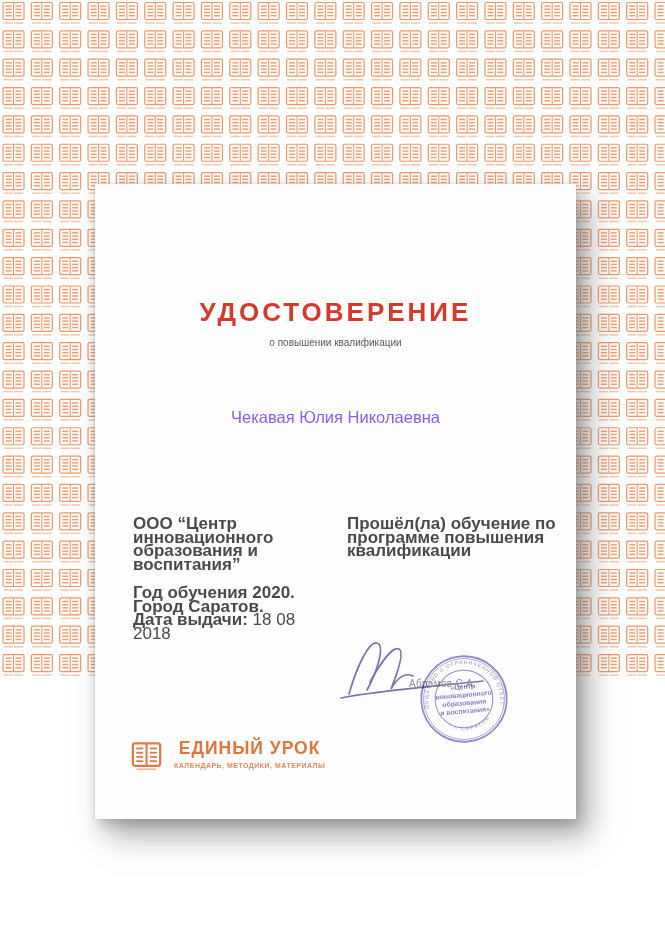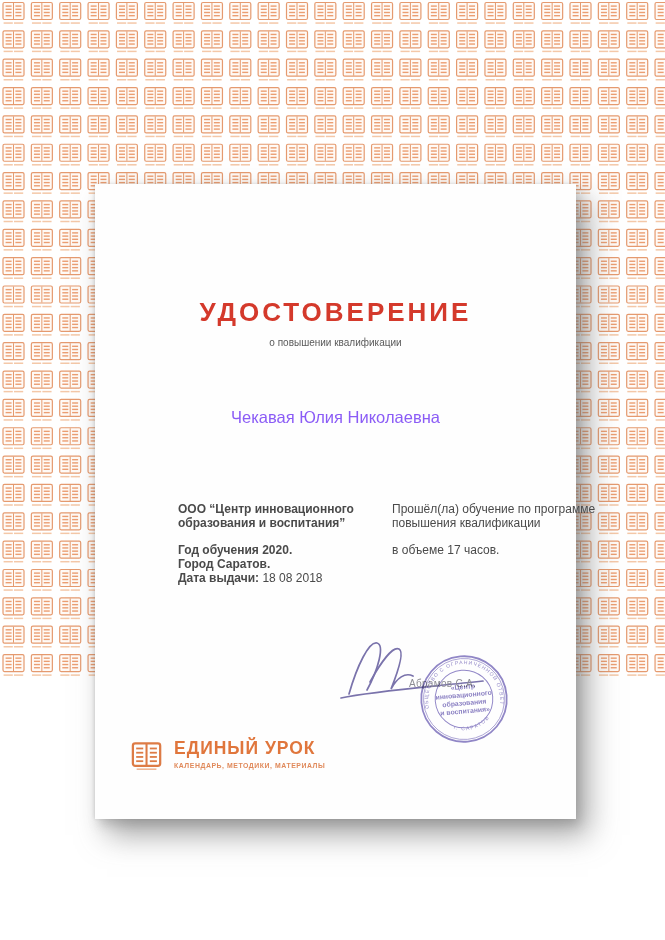--- a/index.html
+++ b/index.html
@@ -35,41 +35,41 @@
     position: absolute; top: 153px; left: 0; width: 100%;
     text-align: center;
     font-size: 10px; color: #5a5a5a;
   }
   .recipient {
     position: absolute; top: 224px; left: 0; width: 100%;
     text-align: center;
     font-size: 16.5px; color: #8b5cf6;
   }
 
-  .col { position: absolute; top: 319px; font-size: 12px; line-height: 13.7px; color: #4a4a4a; margin-left: 45px; }
+  .col { position: absolute; top: 333px; font-size: 17px; line-height: 13.7px; color: #4a4a4a; }
   .col-left { left: 38px; width: 202px; font-weight: bold; }
-  .col-right { left: 252px; width: 212px; font-weight: normal; }
+  .col-right { left: 252px; width: 212px; font-weight: bold; }
   .block { margin-bottom: 14px; }
   .block p { margin: 0; }
   .date-value { font-weight: normal; }
 
   .signature-zone { position: absolute; left: 240px; top: 440px; width: 230px; height: 180px; text-align: center; }
   .signature-svg { position: absolute; left: 2px; top: 8px; }
   .signatory-name {
     position: absolute; left: 74px; top: 54px;
     font-size: 10px; color: #8d8d93; letter-spacing: 0.3px;
   }
   .stamp-svg {
     position: absolute; left: 84px; top: 30px;
     transform: rotate(-5deg);
     opacity: 0.88;
     mix-blend-mode: multiply;
   }
 
-  .footer-logo { position: absolute; left: 36px; top: 554px; display: flex; align-items: flex-start; }
+  .footer-logo { position: absolute; left: 36px; top: 554px; display: flex; align-items: flex-start; text-align: center; }
   .logo-book { flex: 0 0 auto; margin-top: 2px; }
   .logo-text { margin-left: 11px; }
   .logo-title {
     font-size: 17.5px; font-weight: bold; color: #e0763c; letter-spacing: 1px;
   }
   .logo-subtitle {
     font-size: 6.9px; font-weight: bold; color: #e0895a; letter-spacing: 0.55px; margin-top: 3px;
   }
 </style>
 </head>
@@ -683,21 +683,20 @@
       <div class="block">
         <p>Год обучения 2020.</p>
         <p>Город Саратов.</p>
         <p><span>Дата выдачи:</span> <span class="date-value">18 08 2018</span></p>
       </div>
     </div>
 
     <div class="col col-right">
       <div class="block">Прошёл(ла) обучение по программе повышения квалификации</div>
       <div class="block">
-        <p>в объеме 17 часов.</p>
       </div>
     </div>
 
     <div class="signature-zone">
       <svg class="signature-svg" width="150" height="82" viewBox="0 0 150 82" xmlns="http://www.w3.org/2000/svg">
         <g fill="none" stroke="#6c64a3" stroke-width="1.7" stroke-linecap="round" opacity="0.9">
           <path d="M12,62 C20,34 32,9 40,11 C48,13 41,38 30,58"></path>
           <path d="M33,50 C44,30 56,14 62,17 C68,20 60,42 54,57 C60,46 68,40 76,44"></path>
           <path d="M4,66 C36,59 92,55 146,49"></path>
         </g>

